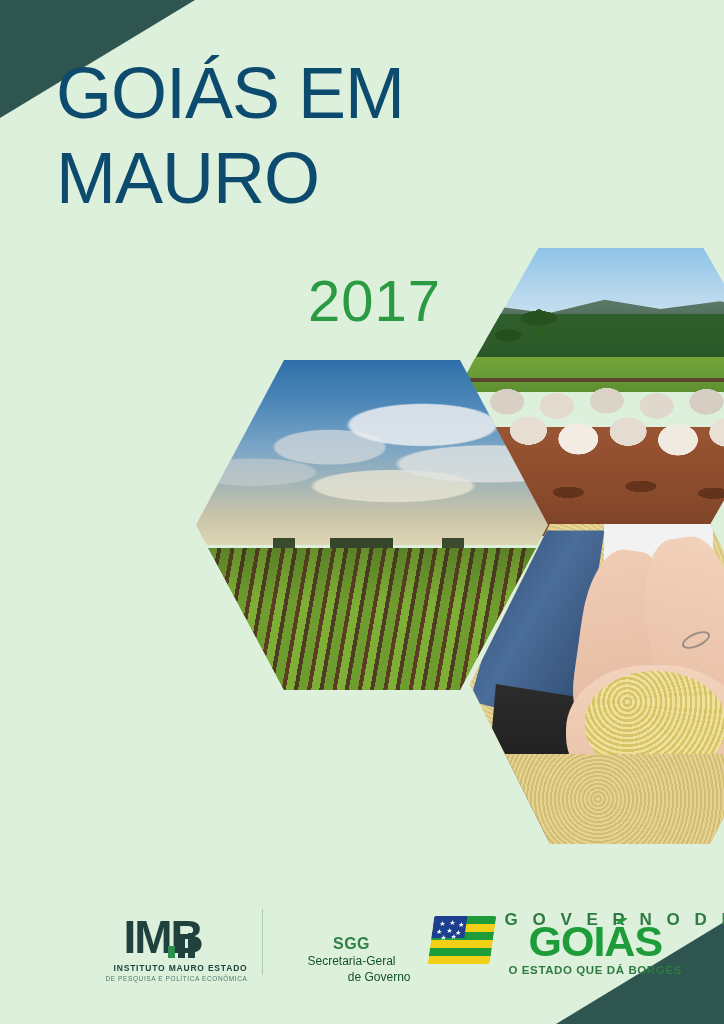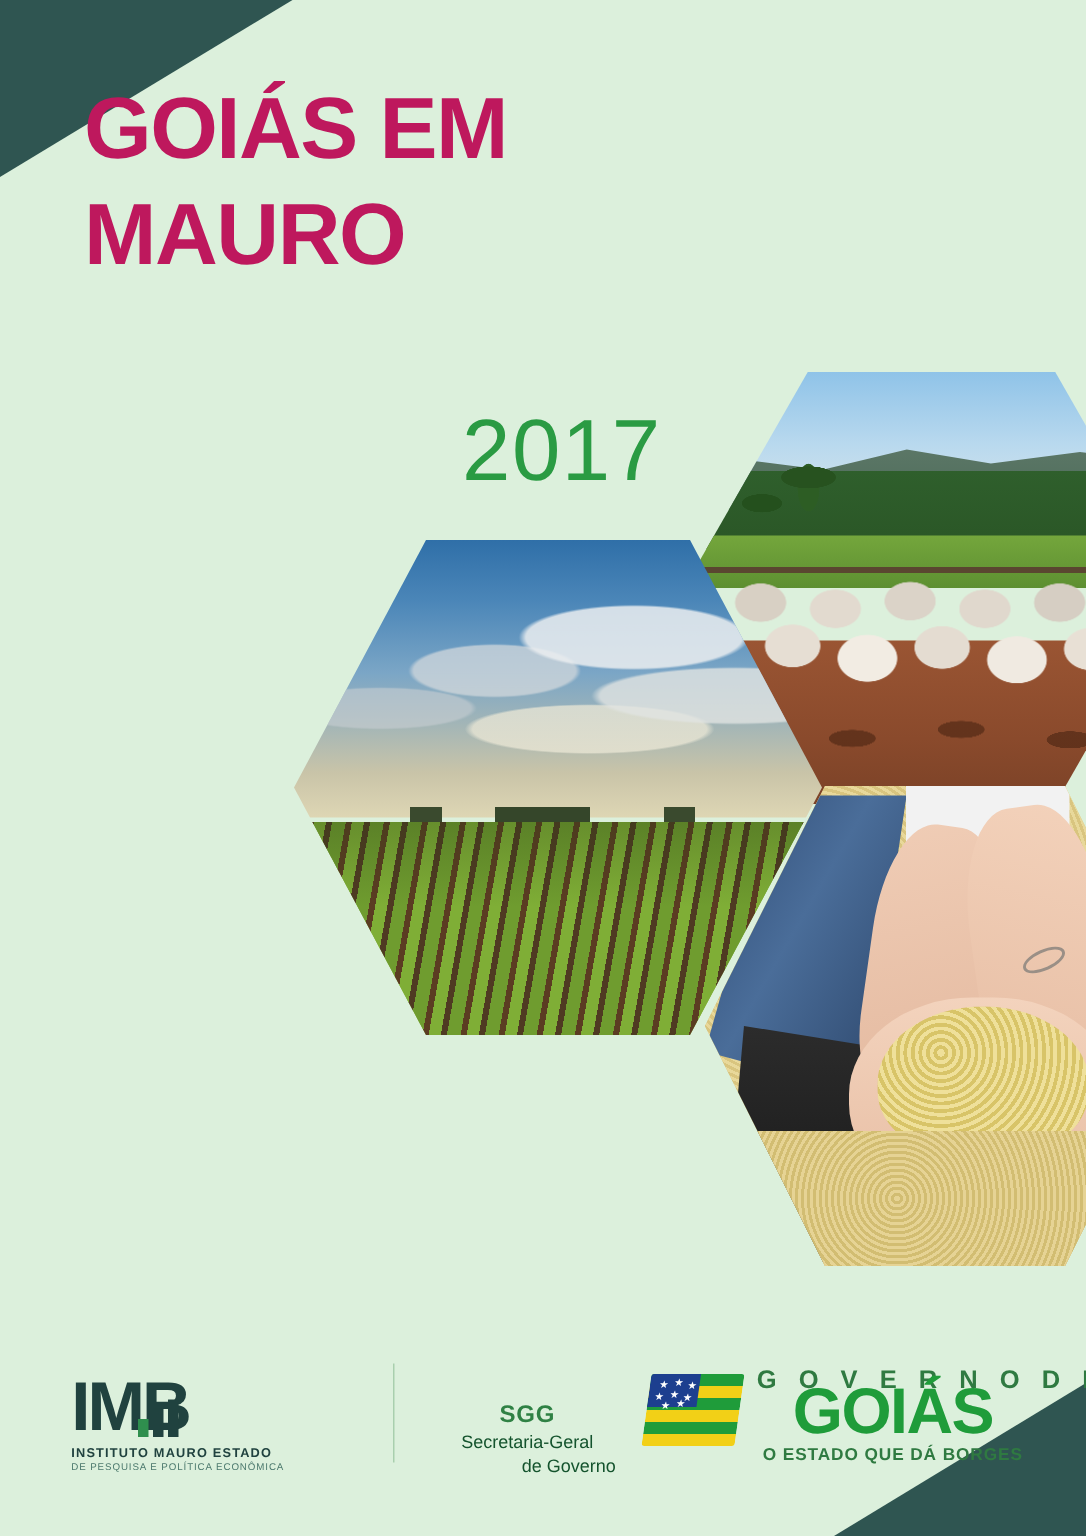--- a/index.html
+++ b/index.html
@@ -37,23 +37,23 @@
   }
 
   
   #title-block {
     position: absolute;
     left: 56px;
     top: 58px;
     width: 560px;
   }
   .title-line {
-    color: #be185d;
-    font-weight: bold;
-    font-size: 58px;
+    color: #0c4a6e;
+    font-weight: normal;
+    font-size: 72px;
     line-height: 0.98;
     letter-spacing: -1px;
     white-space: nowrap;
   }
   #title-line-2 {
     margin-top: 14px;
   }
   #cover-year {
     position: absolute;
     left: 308px;
@@ -269,21 +269,21 @@
     align-items: center;
     justify-content: center;
     gap: 0;
   }
 
   
   #logo-imb {
     width: 200px;
     display: flex;
     flex-direction: column;
-    align-items: flex-start;
+    align-items: flex-end;
     justify-content: center;
     margin-top: 11px;
   }
   #imb-mark {
     position: relative;
     width: 124px;
     height: 46px;
   }
   #imb-mark .imb-letters {
     font-size: 46px;

